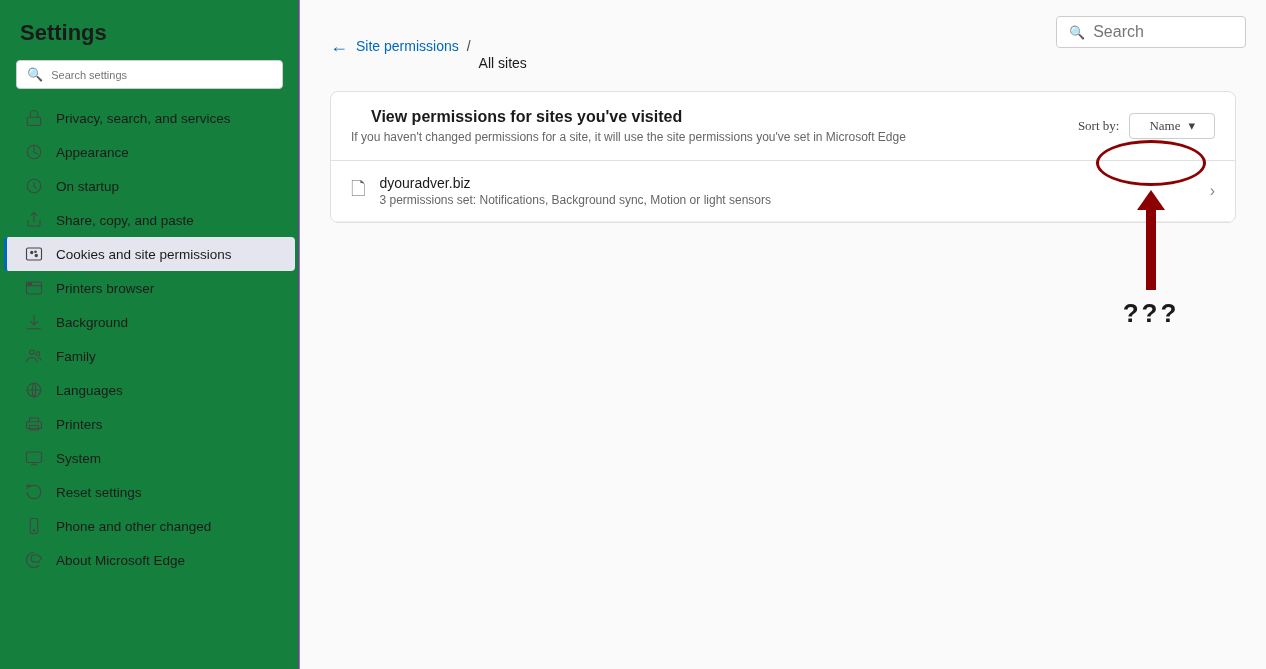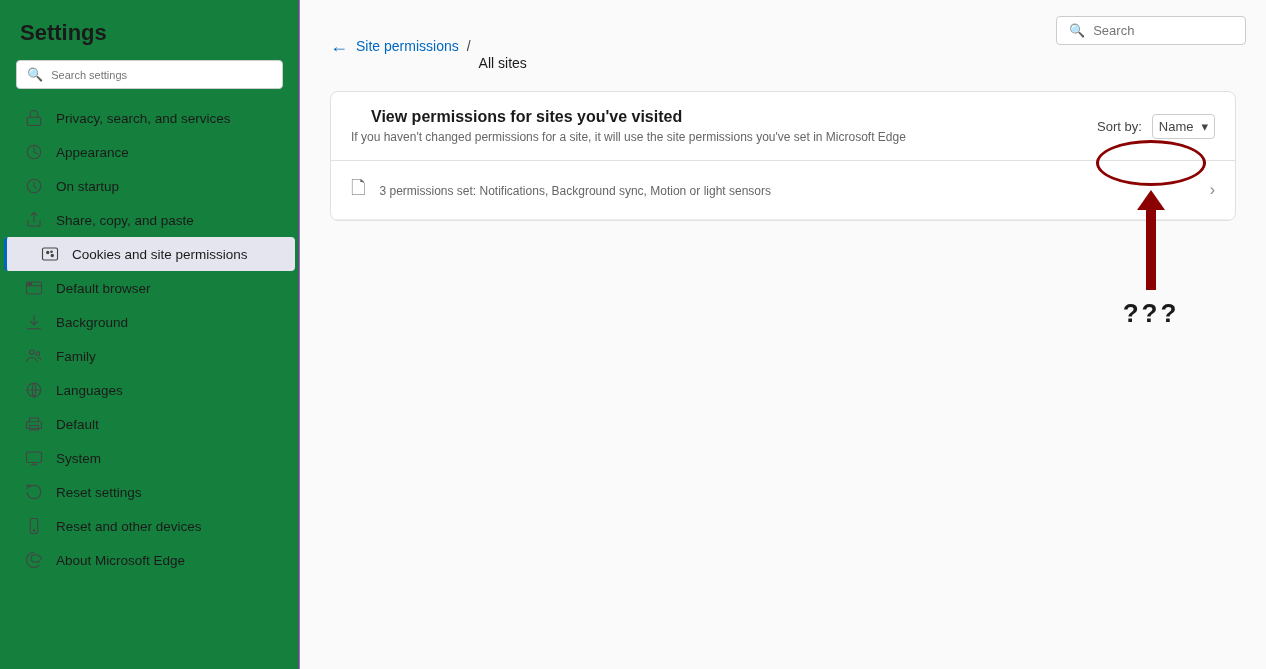--- a/index.html
+++ b/index.html
@@ -67,21 +67,21 @@
       border-radius: 4px;
       margin: 0 4px;
       color: #1a1a1a;
       font-size: 13.5px;
       position: relative;
     }
 
     .nav-item.active {
       background: #e5e5f0;
       border-left: 3px solid #0067c0;
-      padding-left: 33px;
+      padding-left: 17px;
     }
 
     .nav-item .icon {
       font-size: 16px;
       color: #444;
       width: 20px;
       display: inline-flex;
       align-items: center;
       justify-content: center;
     }
@@ -127,21 +127,21 @@
       border-radius: 4px;
       background: #fff;
       padding: 6px 12px;
       gap: 8px;
       width: 190px;
     }
 
     .top-search input {
       border: none;
       outline: none;
-      font-size: 13px;
+      font-size: 16px;
       color: #a21caf;
       width: 100%;
       background: transparent;
     }
 
     .content-card {
       background: #fff;
       border: 1px solid #e0e0e0;
       border-radius: 8px;
       overflow: hidden;
@@ -167,28 +167,29 @@
       font-size: 12px;
       color: #666;
     }
 
     .sort-control {
       display: flex;
       align-items: center;
       gap: 10px;
       font-size: 13px;
       color: #444;
+      font-family: Liberation Serif, serif;
     }
 
     .sort-dropdown {
       display: flex;
       align-items: center;
       border: 1px solid #ccc;
       border-radius: 4px;
-      padding: 4px 6px;
+      padding: 4px 19px;
       background: #fff;
       gap: 8px;
       cursor: pointer;
       font-size: 13px;
     }
 
     .site-row {
       display: flex;
       align-items: center;
       padding: 14px 20px;
@@ -311,21 +312,21 @@
 
   <div class="nav-item">
     <span class="icon">
       <svg viewBox="0 0 24 24">
           <rect x="2" y="4" width="20" height="16" rx="2"></rect>
           <path d="M2 9h20"></path>
           <circle cx="5" cy="6.5" r="1" fill="#444"></circle>
           <circle cx="8" cy="6.5" r="1" fill="#444"></circle>
         </svg>
     </span>
-    <span>Default browser</span>
+    <span>Printers browser</span>
   </div>
 
   <div class="nav-item">
     <span class="icon">
       <svg viewBox="0 0 24 24">
           <path d="M12 3v13"></path>
           <path d="M7 11l5 5 5-5"></path>
           <path d="M3 21h18"></path>
         </svg>
     </span>
@@ -355,21 +356,21 @@
   </div>
 
   <div class="nav-item">
     <span class="icon">
       <svg viewBox="0 0 24 24">
           <path d="M6 9V4h12v5"></path>
           <rect x="2" y="9" width="20" height="9" rx="1"></rect>
           <rect x="6" y="14" width="12" height="6"></rect>
         </svg>
     </span>
-    <span>Default</span>
+    <span>Printers</span>
   </div>
 
   <div class="nav-item">
     <span class="icon">
       <svg viewBox="0 0 24 24">
           <rect x="2" y="4" width="20" height="14" rx="2"></rect>
           <path d="M8 21h8M12 18v3"></path>
         </svg>
     </span>
     <span>System</span>
@@ -385,21 +386,21 @@
     <span>Reset settings</span>
   </div>
 
   <div class="nav-item">
     <span class="icon">
       <svg viewBox="0 0 24 24">
           <rect x="7" y="2" width="10" height="20" rx="2"></rect>
           <circle cx="12" cy="18" r="1" fill="#444"></circle>
         </svg>
     </span>
-    <span>Reset and other devices</span>
+    <span>Phone and other changed</span>
   </div>
 
   <div class="nav-item">
     <span class="icon">
       <svg viewBox="0 0 24 24">
           <path d="M12 2C6.5 2 2 6.5 2 12s4.5 10 10 10c2 0 5-1 7-3"></path>
           <path d="M22 12c0-2-2-7-8-7-4 0-6 2-6 5 0 4 3 5 7 5 2 0 4-1 5-2"></path>
         </svg>
     </span>
     <span>About Microsoft Edge</span>
@@ -431,20 +432,21 @@
         <div class="sort-dropdown">
           <span>Name</span>
           <span>▾</span>
         </div>
       </div>
     </div>
 
     <div class="site-row">
       <span class="site-icon">🗋</span>
       <div class="site-info">
+        <div class="site-name">dyouradver.biz</div>
         <div class="site-perms">3 permissions set: Notifications, Background sync, Motion or light sensors</div>
       </div>
       <span class="site-chevron">›</span>
     </div>
   </div>
 
   <div style="position:absolute; right:60px; top:140px; display:flex; flex-direction:column; align-items:center; pointer-events:none;">
 
     <div style="width:110px; height:46px; border:3px solid #8b0000; border-radius:50%; margin-bottom:4px;"></div>
 

